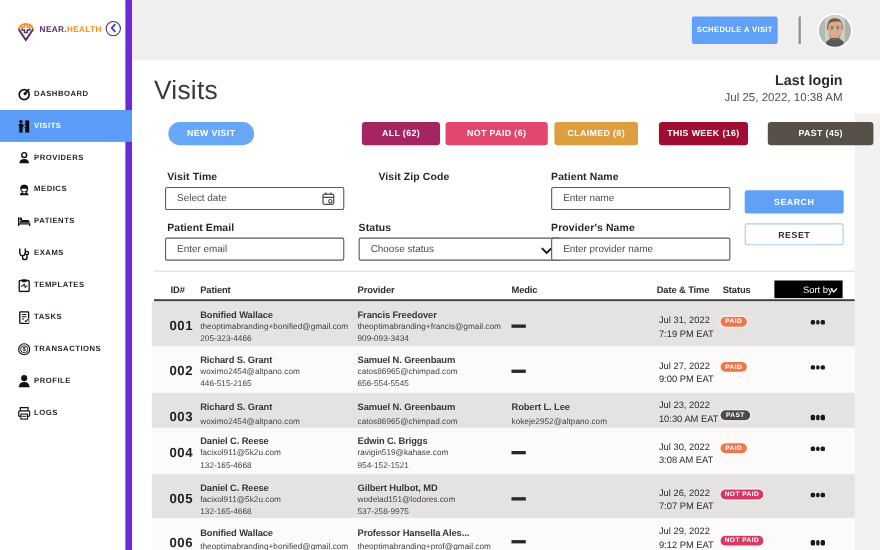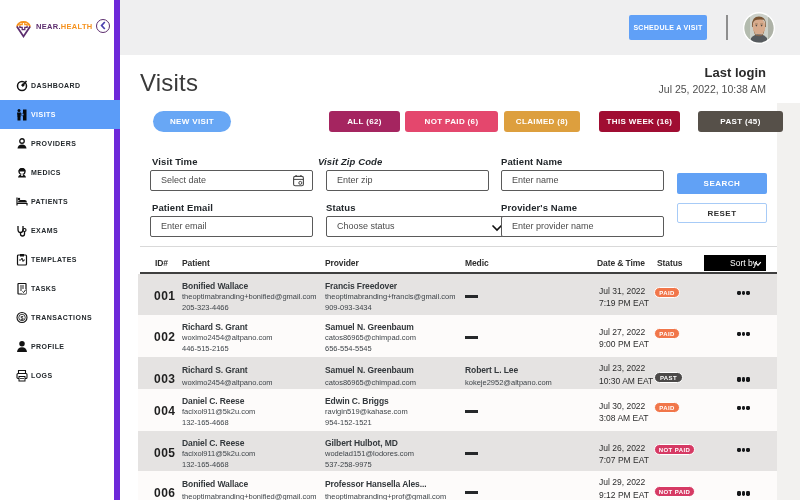--- a/index.html
+++ b/index.html
@@ -36,21 +36,21 @@
   .lastlogin .l1 { font-size:13px; font-weight:bold; color:#2b2b2b; }
   .lastlogin .l2 { font-size:10.5px; color:#4f4f4f; margin-top:3px; }
 
   
   .chip { position:absolute; top:111px; height:21px; border-radius:3px; color:#fff; font-size:8px; font-weight:bold; letter-spacing:0.35px; text-align:center; line-height:21px; }
   .newvisit { left:153px; width:78px; background:#68a7f5; border-radius:11px; }
   .c-all { left:329px; width:71px; background:#a52560; }
   .c-notpaid { left:405px; width:93px; background:#e4476d; }
   .c-claimed { left:504px; width:76px; background:#dd9f3e; }
   .c-week { left:599px; width:81px; background:#a00d32; }
-  .c-past { left:698px; width:85px; background:#565049; }
+  .c-past { left:698px; width:96px; background:#565049; }
 
   
   .flabel { position:absolute; font-size:9.5px; font-weight:bold; color:#22272b; letter-spacing:0.1px; }
   .finput { position:absolute; height:21px; border:1px solid #5a5a5a; border-radius:2px; background:#fff; font-size:9px; color:#4c4c4c; line-height:19px; padding-left:10px; }
   .btn-search { left:677px; top:173px; width:90px; height:21px; background:#61a1f5; border-radius:2px; color:#fff; font-size:8px; font-weight:bold; letter-spacing:0.5px; text-align:center; line-height:21px; }
   .btn-reset { left:677px; top:203px; width:90px; height:20px; background:#fff; border:1px solid #a7cbf7; border-radius:2px; color:#2f2f2f; font-size:8px; font-weight:bold; letter-spacing:0.5px; text-align:center; line-height:19px; }
   .filt-sep { left:140px; top:246px; width:637px; height:1px; background:#d9d9d9; }
 
   
   .th { position:absolute; top:258px; font-size:8.5px; font-weight:bold; color:#2d2d2d; letter-spacing:-0.1px; }
@@ -230,31 +230,30 @@
     </div>
 
   <div class="chip newvisit">NEW VISIT</div>
   <div class="chip c-all">ALL (62)</div>
   <div class="chip c-notpaid">NOT PAID (6)</div>
   <div class="chip c-claimed">CLAIMED (8)</div>
   <div class="chip c-week">THIS WEEK (16)</div>
   <div class="chip c-past">PAST (45)</div>
 
   <div class="flabel" style="left:152px;top:156px;">Visit Time</div>
-  <div class="flabel" style="left:318px;top:156px;font-style:italic;">Visit Zip Code</div>
+  <div class="flabel" style="left:344px;top:156px;">Visit Zip Code</div>
   <div class="flabel" style="left:501px;top:156px;">Patient Name</div>
   <div class="finput" style="left:150px;top:170px;width:163px;">Select date
     <svg style="position:absolute;right:7px;top:3px;" width="13" height="13" viewBox="0 0 13 13">
         <rect x="1.6" y="2.4" width="9.8" height="9.4" rx="1.6" fill="none" stroke="#474747" stroke-width="1.1"></rect>
         <path d="M1.6 5.4 H11.4" stroke="#474747" stroke-width="1"></path>
         <path d="M4.1 1.1 V3 M8.9 1.1 V3" stroke="#474747" stroke-width="1.2"></path>
         <circle cx="8.3" cy="8.9" r="1.5" fill="none" stroke="#474747" stroke-width="1"></circle>
       </svg>
   </div>
-  <div class="finput" style="left:326px;top:170px;width:163px;">Enter zip</div>
   <div class="finput" style="left:501px;top:170px;width:163px;">Enter name</div>
   <div class="abs btn-search">SEARCH</div>
 
   <div class="flabel" style="left:152px;top:202px;">Patient Email</div>
   <div class="flabel" style="left:326px;top:202px;">Status</div>
   <div class="flabel" style="left:501px;top:202px;">Provider's Name</div>
   <div class="finput" style="left:150px;top:216px;width:163px;">Enter email</div>
   <div class="finput" style="left:326px;top:216px;width:184px;">Choose status
     <svg style="position:absolute;right:6px;top:4.5px;" width="12" height="12" viewBox="0 0 24 24">
         <path d="M4 8 L12 16 L20 8" fill="none" stroke="#111" stroke-width="3.4" stroke-linecap="round"></path>

